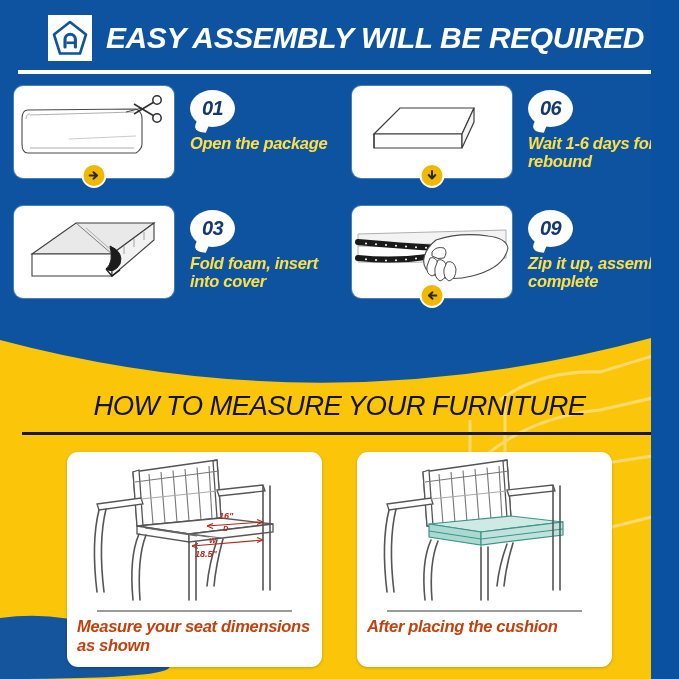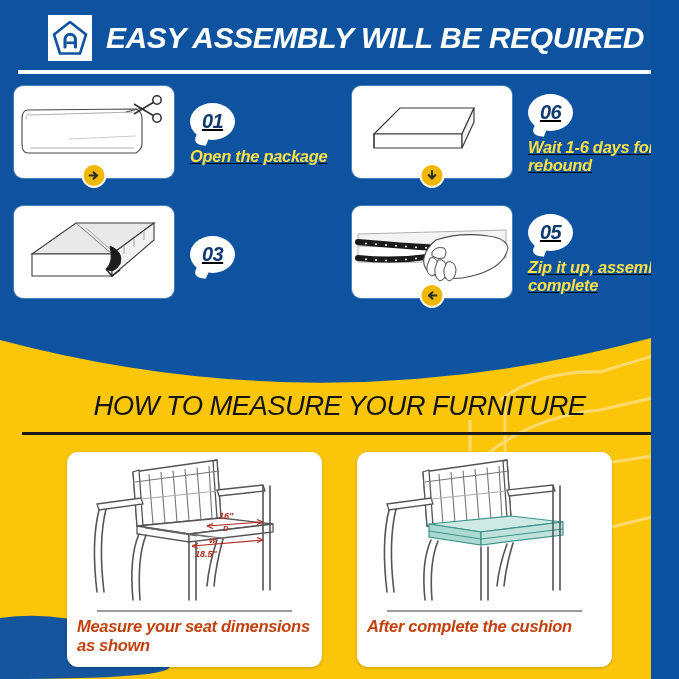--- a/index.html
+++ b/index.html
@@ -16,21 +16,21 @@
   .header{position:absolute;left:0;top:8px;width:679px;height:60px;display:flex;align-items:center;}
   .logo-box{width:44px;height:46px;background:#ffffff;margin-left:48px;display:flex;align-items:center;justify-content:center;flex:none;}
   .logo-box svg{display:block;}
   .header-title{margin-left:14px;color:#ffffff;font-size:30px;font-weight:bold;font-style:italic;letter-spacing:-0.4px;white-space:nowrap;font-family:"Liberation Sans", sans-serif;}
 
   .header-rule{position:absolute;left:18px;top:70px;width:645px;height:4px;background:#ffffff;}
 
   
   .steps{position:absolute;left:0;top:86px;width:679px;}
   .steps-row{display:flex;width:679px;}
-  .step{display:flex;align-items:center;text-decoration:underline;}
+  .step{display:flex;align-items:flex-start;}
   .step-a{width:330px;margin-left:14px;}
   .step-b{width:320px;margin-left:8px;}
 
   .pic{
     position:relative;width:160px;height:92px;background:#ffffff;border-radius:9px;flex:none;
     box-shadow:0 0 0 1px rgba(255,255,255,.25);
   }
   .pic svg{position:absolute;left:0;top:0;}
 
   .arrow-badge{
@@ -178,20 +178,21 @@
                 <line x1="110" y1="40" x2="110" y2="48"></line>
                 <line x1="120" y1="33" x2="120" y2="41"></line>
                 <line x1="130" y1="26" x2="130" y2="34"></line>
               </g>
             </svg>
           </div>
           <div class="step-text">
             <div class="num-bubble">
               <span>03</span>
             </div>
+            <div class="step-label">Fold foam, insert into cover</div>
           </div>
         </div>
 
         <div class="step step-b">
           <div class="pic">
             <svg width="160" height="92" viewBox="0 0 160 92">
               <path d="M6,28 L154,24 L154,36 L6,40 Z" fill="#f3f3f3" stroke="#9c9c9c" stroke-width=".8"></path>
               <path d="M6,40 Q60,42 154,36 L154,52 Q70,58 6,56 Z" fill="#ffffff" stroke="#9c9c9c" stroke-width=".8"></path>
               <path d="M6,36 Q50,40 86,42" fill="none" stroke="#1a1a1a" stroke-width="6" stroke-linecap="round"></path>
               <path d="M6,52 Q44,56 82,50" fill="none" stroke="#1a1a1a" stroke-width="6" stroke-linecap="round"></path>
@@ -221,21 +222,21 @@
               </g>
             </svg>
             <div class="arrow-badge">
               <svg width="11" height="11" viewBox="0 0 11 11">
                 <path d="M10,5.5 L4,5.5 M6,2.2 L2.4,5.5 L6,8.8" fill="none" stroke="#2a2a2a" stroke-width="2" stroke-linecap="round" stroke-linejoin="round"></path>
               </svg>
             </div>
           </div>
           <div class="step-text">
             <div class="num-bubble">
-              <span>05</span>
+              <span>09</span>
             </div>
             <div class="step-label">Zip it up, assembly complete</div>
           </div>
         </div>
 
       </div>
     </div>
   </div>
 
   <svg class="bottom-section" width="679" height="679" viewBox="0 0 679 679">
@@ -357,19 +358,19 @@
             <path d="M131,95 L131,148"></path>
             <path d="M196,34 L196,138"></path>
             <path d="M203,34 L203,138"></path>
             <path d="M150,92 Q142,114 140,134"></path>
             <path d="M156,91 Q149,114 147,134"></path>
             <path d="M32,58 Q24,90 30,140"></path>
             <path d="M39,57 Q31,90 37,140"></path>
           </g>
         </svg>
         <div class="panel-sep"></div>
-        <div class="panel-cap">After complete the cushion</div>
+        <div class="panel-cap">After placing the cushion</div>
       </div>
 
     </div>
   </div>
 
 </div>
 
 </body></html>

